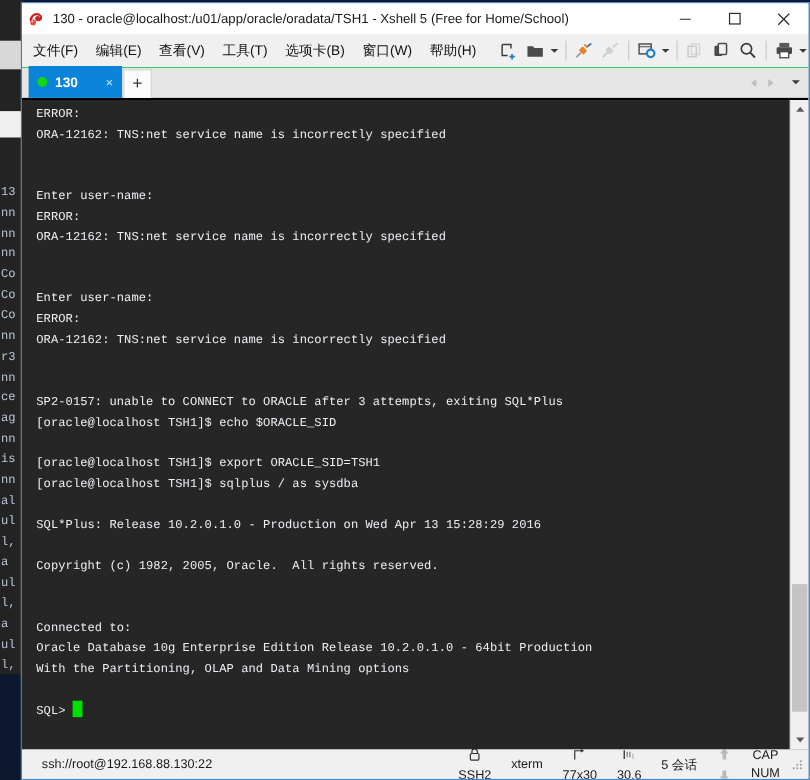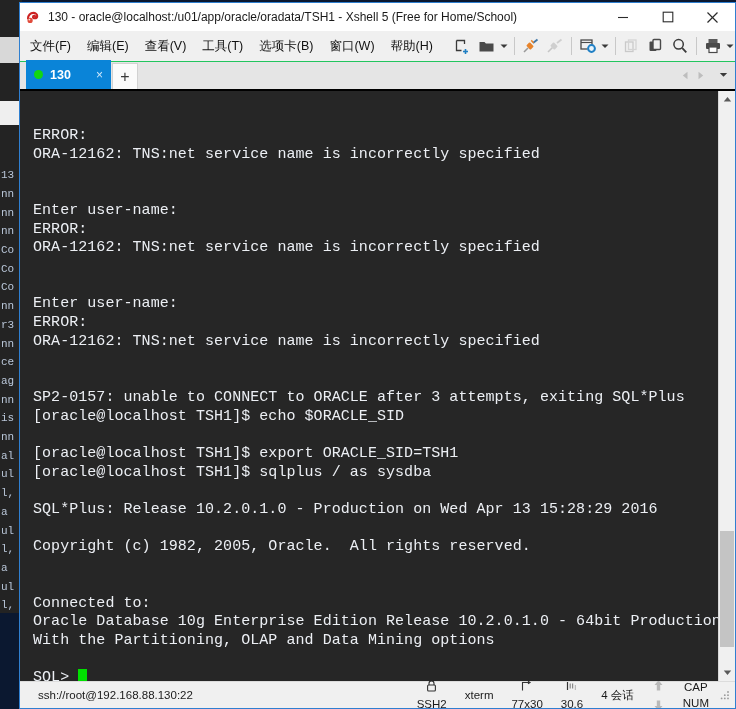--- a/index.html
+++ b/index.html
@@ -129,27 +129,26 @@
   
   #terminal-wrap {
     flex: 1 1 auto; display: flex; background: #262626; min-height: 0;
     position: relative;
   }
   #terminal {
     flex: 1 1 auto;
     background: #262626;
     color: #eceff4;
     font-family: "Liberation Mono", "DejaVu Sans Mono", monospace;
-    font-size: 15px;
+    font-size: 11px;
     line-height: 18.7px;
     padding: 4px 0 0 13px;
     white-space: pre;
     overflow: hidden;
     letter-spacing: 0.05px;
-    margin-top: 32px;
   }
   .cursor-block {
     display: inline-block; width: 9px; height: 15px;
     background: #00e000; vertical-align: -3px;
   }
 
   
   #terminal-scrollbar {
     width: 17px; background: #f0f0f0; flex: 0 0 17px;
     display: flex; flex-direction: column;
@@ -421,21 +420,21 @@
         <svg width="12" height="12" viewBox="0 0 12 12">
           <line x1="1.5" y1="2" x2="1.5" y2="10" stroke="#333" stroke-width="1.2"></line>
           <line x1="4.2" y1="3.5" x2="4.2" y2="8.5" stroke="#888" stroke-width="1.2"></line>
           <line x1="6.6" y1="3.5" x2="6.6" y2="8.5" stroke="#888" stroke-width="1.2"></line>
           <line x1="9.4" y1="5" x2="9.4" y2="10" stroke="#bbb" stroke-width="1.2"></line>
         </svg>
       </span>
       <span>30,6</span>
     </span>
 
-    <span class="status-cell">4 会话</span>
+    <span class="status-cell">5 会话</span>
 
     <span class="status-cell" style="gap:7px">
       <span class="status-arrow">
         <svg width="13" height="13" viewBox="0 0 13 13">
             <path d="M6.5 1.2L10.5 6h-2.3v5.5H4.8V6H2.5z" fill="#b9b9b9"></path>
           </svg>
       </span>
       <span class="status-arrow">
         <svg width="13" height="13" viewBox="0 0 13 13">
             <path d="M6.5 11.8L2.5 7h2.3V1.5h3.4V7h2.3z" fill="#b9b9b9"></path>

